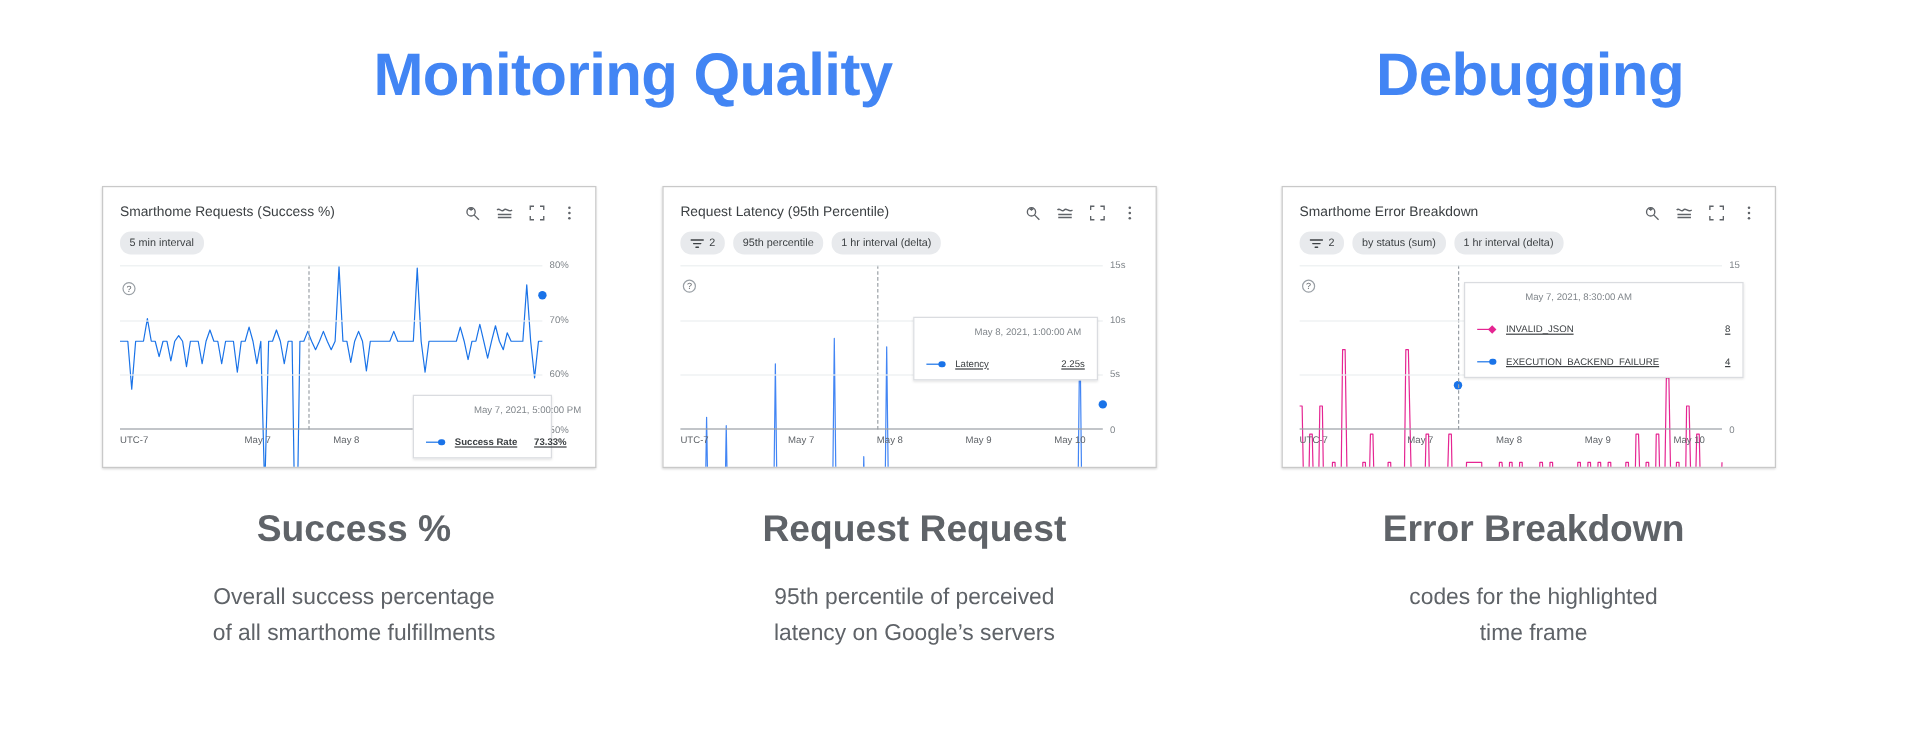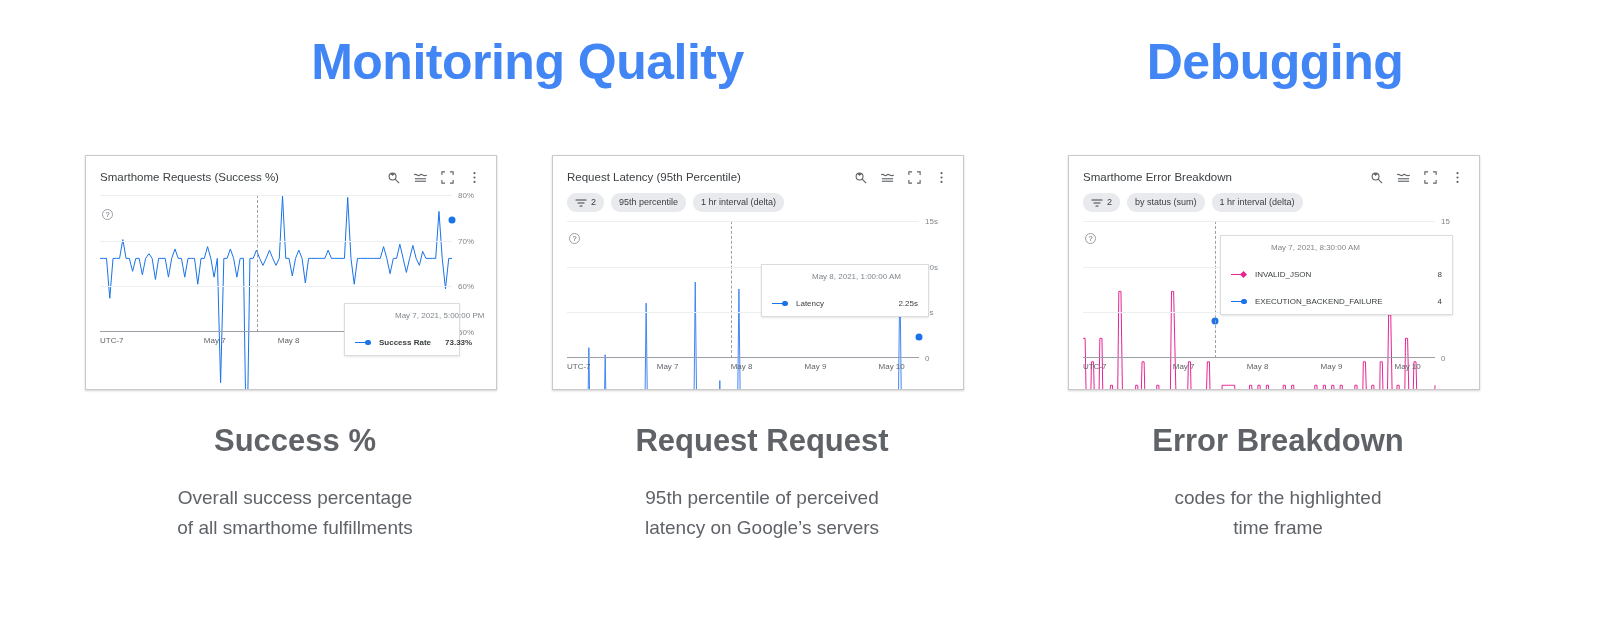--- a/index.html
+++ b/index.html
@@ -127,21 +127,21 @@
 
   
   .tooltip {
     position: absolute;
     background: #fff;
     border: 1px solid #dadce0;
     padding: 7px 10px 8px 10px;
     box-shadow: 0 1px 2px rgba(0,0,0,.10);
   }
   .tt-time { font-size: 8px; color: #80868b; margin-bottom: 5px; white-space: nowrap; padding-left: 40px; }
-  .tt-row { display: flex; align-items: center; font-size: 8px; color: #3c4043; white-space: nowrap; margin-top: 18px; }
+  .tt-row { display: flex; align-items: center; font-size: 8px; color: #3c4043; white-space: nowrap; margin-top: 18px; text-decoration: underline; }
   .tt-swatch { position: relative; width: 18px; height: 8px; margin-right: 6px; flex: none; }
   .tt-swatch .bar { position: absolute; top: 3px; left: 0; width: 13px; height: 1.6px; }
   .tt-swatch .dot { position: absolute; top: 1.3px; left: 10px; width: 5.6px; height: 5.6px; border-radius: 50%; }
   .tt-swatch .dia { position: absolute; top: 1.3px; left: 10px; width: 5px; height: 5px; transform: rotate(45deg); }
   .tt-label { flex: 1; }
   .tt-label.bold { font-weight: bold; }
   .tt-val { margin-left: 14px; }
   .tt-val.bold { font-weight: bold; }
 
   
@@ -198,20 +198,25 @@
               </svg>
             </span>
           <span class="ic">
               <svg viewBox="0 0 24 24" fill="currentColor">
                 <circle cx="12" cy="5" r="1.7"></circle>
                 <circle cx="12" cy="12" r="1.7"></circle>
                 <circle cx="12" cy="19" r="1.7"></circle>
               </svg>
             </span>
         </div>
+      </div>
+      <div class="chips">
+        <div class="chip">
+            <span>5 min interval</span>
+          </div>
       </div>
       <div class="plot">
         <div class="plot-inner">
           <div class="help-badge" style="left:2px; top:14px;">?</div>
           <svg class="series-svg" id="svg-1" viewBox="0 0 100 100" preserveAspectRatio="none">
               <polyline points="0.000,18.000 0.926,18.000 1.852,18.000 2.778,29.333 3.704,18.000 4.630,18.000 5.556,18.000 6.481,12.667 7.407,18.000 8.333,18.000 9.259,21.667 10.185,18.000 11.111,18.000 12.037,22.667 12.963,18.000 13.889,16.667 14.815,18.000 15.741,24.000 16.667,18.000 17.593,18.000 18.519,18.000 19.444,23.333 20.370,18.000 21.296,15.333 22.222,18.000 23.148,18.000 24.074,23.333 25.000,18.000 25.926,18.000 26.852,18.000 27.778,25.333 28.704,18.000 29.630,18.000 30.556,14.667 31.481,18.000 32.407,23.333 33.333,18.000 34.259,53.333 35.185,18.000 36.111,18.000 37.037,15.333 37.963,18.000 38.889,23.333 39.815,18.000 40.741,18.000 41.667,78.000 42.593,18.000 43.519,18.000 44.444,15.667 45.370,18.000 46.296,20.000 47.222,18.000 48.148,15.667 49.074,18.000 50.000,20.000 50.926,18.000 51.852,0.333 52.778,18.000 53.704,18.000 54.630,23.000 55.556,18.000 56.481,15.667 57.407,18.000 58.333,25.000 59.259,18.000 60.185,18.000 61.111,18.000 62.037,18.000 62.963,18.000 63.889,18.000 64.815,15.667 65.741,18.000 66.667,18.000 67.593,18.000 68.519,18.000 69.444,18.000 70.370,0.667 71.296,18.000 72.222,25.333 73.148,18.000 74.074,18.000 75.000,18.000 75.926,18.000 76.852,18.000 77.778,18.000 78.704,18.000 79.630,18.000 80.556,14.667 81.481,18.000 82.407,22.333 83.333,18.000 84.259,18.000 85.185,14.000 86.111,18.000 87.037,22.000 87.963,18.000 88.889,14.333 89.815,18.000 90.741,20.000 91.667,16.000 92.593,18.000 93.519,18.000 94.444,18.000 95.370,18.000 96.296,4.667 97.222,18.000 98.148,26.667 99.074,18.000 100.000,18.000" fill="none" stroke="#1a73e8" stroke-width="1" vector-effect="non-scaling-stroke" stroke-linejoin="round"></polyline>
             </svg>
           <div class="endpoint" id="ep-1" style="left: 100%; top: 18%; background: rgb(26, 115, 232);"></div>
           <div class="cursor-line" id="cl-1" style="left: 44.5%;"></div>
           <div class="axis-bottom"></div>
@@ -318,21 +323,21 @@
             <div class="gridline" style="top: 33.3333%;"></div>
             <div class="ytick" style="top: 33.3333%;">10s</div>
             <div class="gridline" style="top: 0%;"></div>
             <div class="ytick" style="top: 0%;">15s</div>
             <div class="xtick" style="left: 0%;">UTC-7</div>
             <div class="xtick" style="left: 25.5%;">May 7</div>
             <div class="xtick" style="left: 46.5%;">May 8</div>
             <div class="xtick" style="left: 67.5%;">May 9</div>
             <div class="xtick" style="left: 88.5%;">May 10</div>
           </div>
-        <div class="tooltip" style="left:208px; top:43px; width:168px;">
+        <div class="tooltip" style="left:208px; top:43px; width:154px;">
           <div class="tt-time">May 8, 2021, 1:00:00 AM</div>
           <div class="tt-row">
             <span class="tt-swatch">
                 <span class="bar" style="background:#1a73e8"></span>
                 <span class="dot" style="background:#1a73e8"></span>
               </span>
             <span class="tt-label">Latency</span>
             <span class="tt-val">2.25s</span>
           </div>
         </div>

